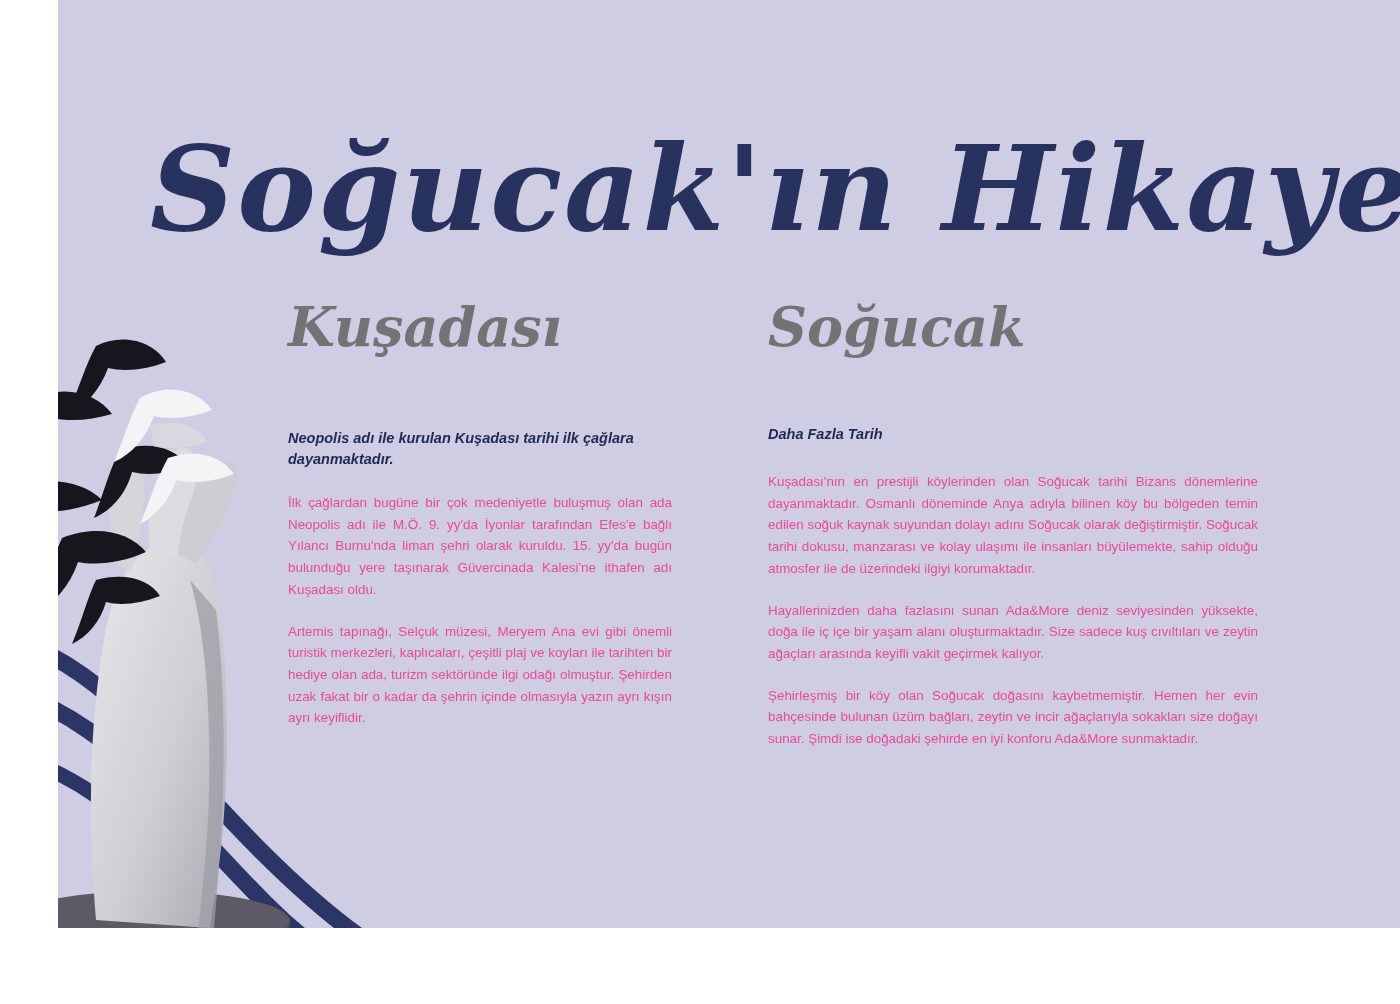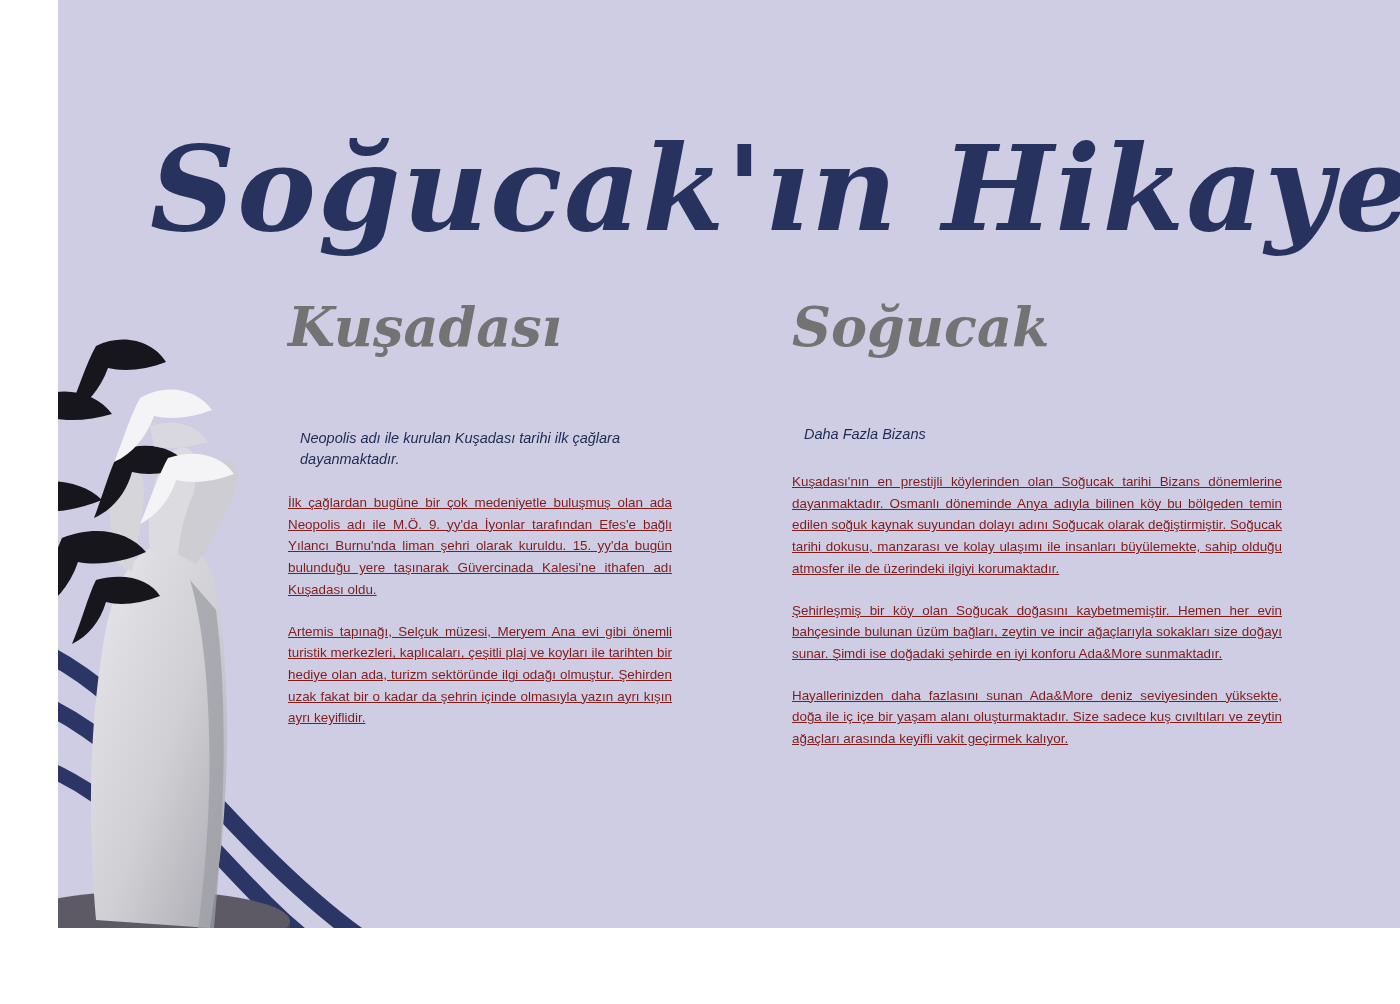--- a/index.html
+++ b/index.html
@@ -41,53 +41,52 @@
     letter-spacing: 2px;
     white-space: nowrap;
   }
 
   
   .col {
     position: absolute;
     top: 300px;
   }
   #col-left  { left: 288px; width: 384px; }
-  #col-right { left: 792px; width: 490px; }
+  #col-right { left: 768px; width: 490px; }
 
   .col-heading {
     font-family: "DejaVu Serif", serif;
     font-style: italic;
     font-weight: bold;
     font-size: 54px;
     line-height: 1;
     color: #737373;
     margin: 0 0 74px 0;
     white-space: nowrap;
   }
   #col-right .col-heading { margin-bottom: 70px; }
 
   .lead {
     font-size: 14.5px;
     line-height: 1.45;
-    font-weight: normal;
+    font-weight: bold;
     font-style: italic;
     color: #1d2a52;
-    margin: 0 0 22px 12px;
+    margin: 0 0 22px 0;
     text-align: left;
   }
   #col-right .lead { margin-bottom: 26px; }
 
   .para {
     font-size: 13.4px;
     line-height: 1.62;
-    color: #7f1d1d;
+    color: #ec4899;
     margin: 0 0 20px 0;
     text-align: justify;
     hyphens: manual;
-    text-decoration: underline;
   }
   .para:last-child { margin-bottom: 0; }
 
   
   #ribbons {
     position: absolute;
     left: -40px;
     top: 570px;
     width: 520px;
     height: 434px;
@@ -131,24 +130,24 @@
 
 <div class="col" id="col-left">
   <div class="col-heading">Kuşadası</div>
   <p class="lead">Neopolis adı ile kurulan Kuşadası tarihi ilk çağlara dayanmaktadır.</p>
   <p class="para">İlk çağlardan bugüne bir çok medeniyetle buluşmuş olan ada Neopolis adı ile M.Ö. 9. yy'da İyonlar tarafından Efes'e bağlı Yılancı Burnu'nda liman şehri olarak kuruldu. 15. yy'da bugün bulunduğu yere taşınarak Güvercinada Kalesi'ne ithafen adı Kuşadası oldu.</p>
   <p class="para">Artemis tapınağı, Selçuk müzesi, Meryem Ana evi gibi önemli turistik merkezleri, kaplıcaları, çeşitli plaj ve koyları ile tarihten bir hediye olan ada, turizm sektöründe ilgi odağı olmuştur. Şehirden uzak fakat bir o kadar da şehrin içinde olmasıyla yazın ayrı kışın ayrı keyiflidir.</p>
 </div>
 
 <div class="col" id="col-right">
   <div class="col-heading">Soğucak</div>
-  <p class="lead">Daha Fazla Bizans</p>
+  <p class="lead">Daha Fazla Tarih</p>
   <p class="para">Kuşadası'nın en prestijli köylerinden olan Soğucak tarihi Bizans dönemlerine dayanmaktadır. Osmanlı döneminde Anya adıyla bilinen köy bu bölgeden temin edilen soğuk kaynak suyundan dolayı adını Soğucak olarak değiştirmiştir. Soğucak tarihi dokusu, manzarası ve kolay ulaşımı ile insanları büyülemekte, sahip olduğu atmosfer ile de üzerindeki ilgiyi korumaktadır.</p>
+  <p class="para">Hayallerinizden daha fazlasını sunan Ada&amp;More deniz seviyesinden yüksekte, doğa ile iç içe bir yaşam alanı oluşturmaktadır. Size sadece kuş cıvıltıları ve zeytin ağaçları arasında keyifli vakit geçirmek kalıyor.</p>
   <p class="para">Şehirleşmiş bir köy olan Soğucak doğasını kaybetmemiştir. Hemen her evin bahçesinde bulunan üzüm bağları, zeytin ve incir ağaçlarıyla sokakları size doğayı sunar. Şimdi ise doğadaki şehirde en iyi konforu Ada&amp;More sunmaktadır.</p>
-  <p class="para">Hayallerinizden daha fazlasını sunan Ada&amp;More deniz seviyesinden yüksekte, doğa ile iç içe bir yaşam alanı oluşturmaktadır. Size sadece kuş cıvıltıları ve zeytin ağaçları arasında keyifli vakit geçirmek kalıyor.</p>
 </div>
 
 <svg id="ribbons" viewBox="0 0 520 434">
   <g fill="none" stroke="#2b3566" stroke-width="17" stroke-linecap="butt">
     <path d="M-20 58 C 120 58, 190 170, 300 280 C 360 340, 430 400, 520 430"></path>
     <path d="M-20 112 C 125 112, 196 224, 306 334 C 352 380, 410 420, 470 445"></path>
   </g>
   <g fill="none" stroke="#2b3566" stroke-width="15">
     <path d="M-20 176 C 130 176, 205 288, 315 398 C 345 428, 380 450, 420 466"></path>
   </g>

